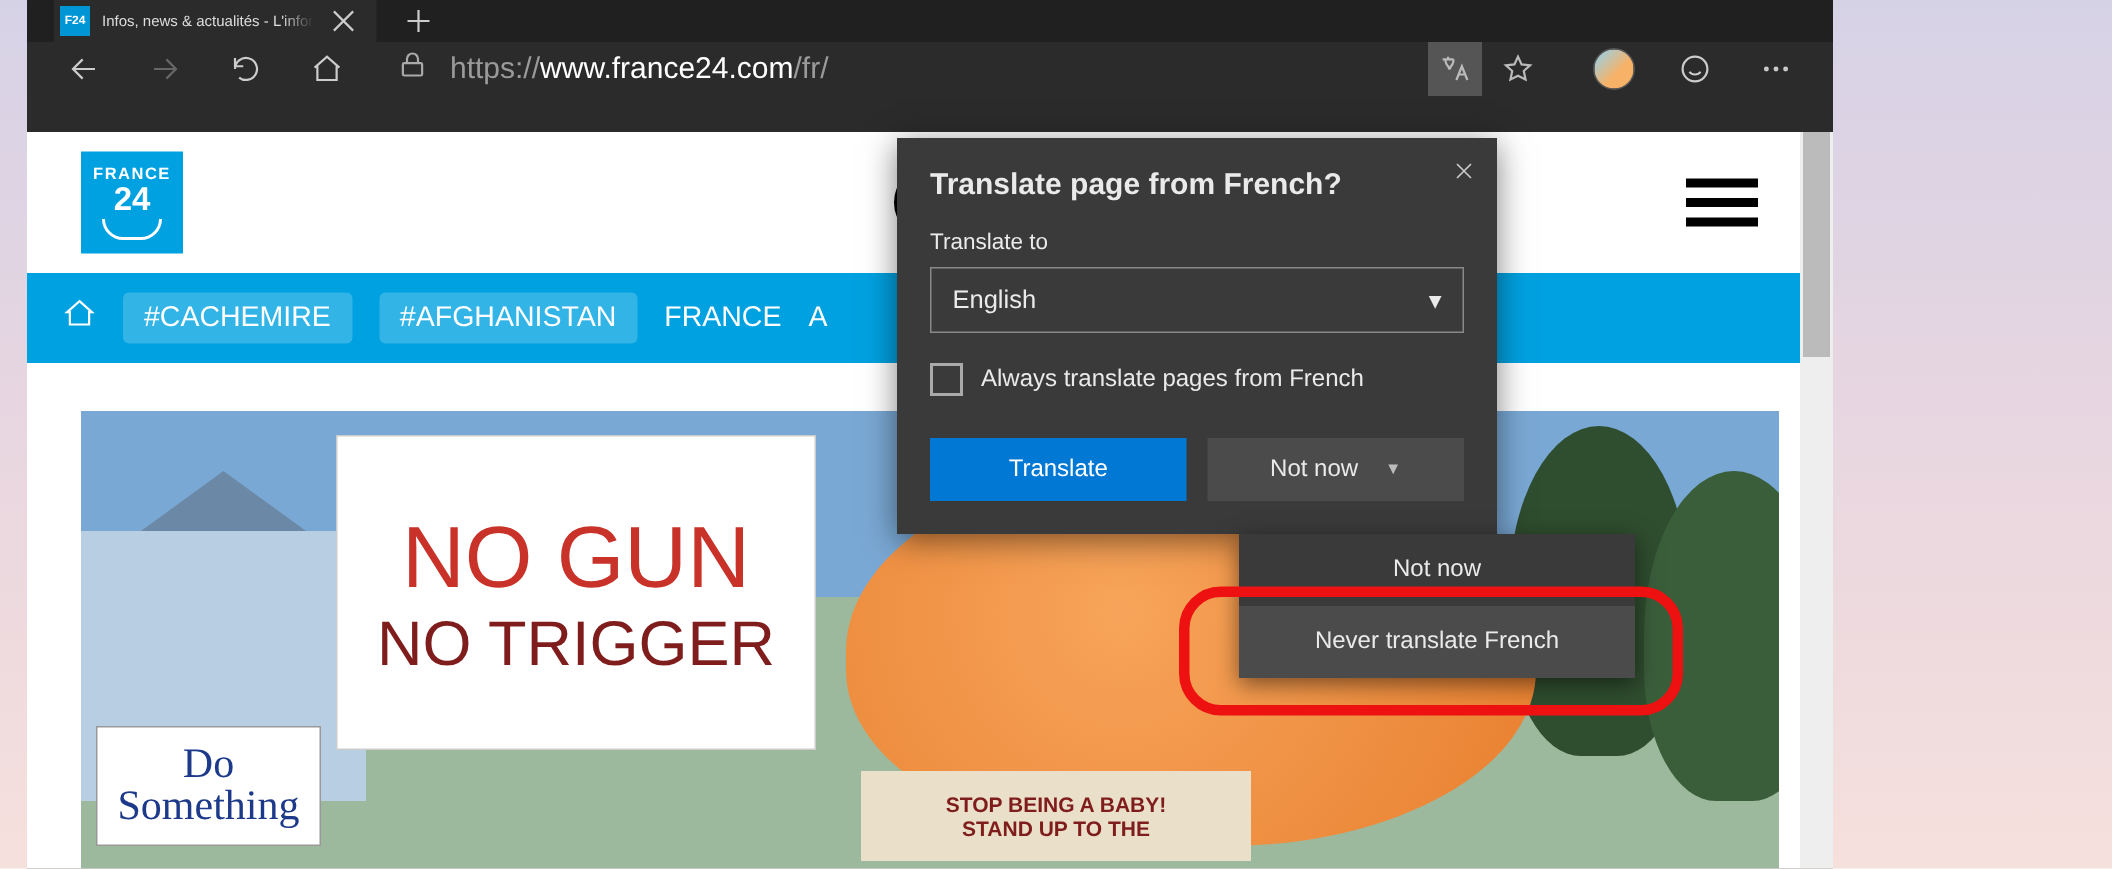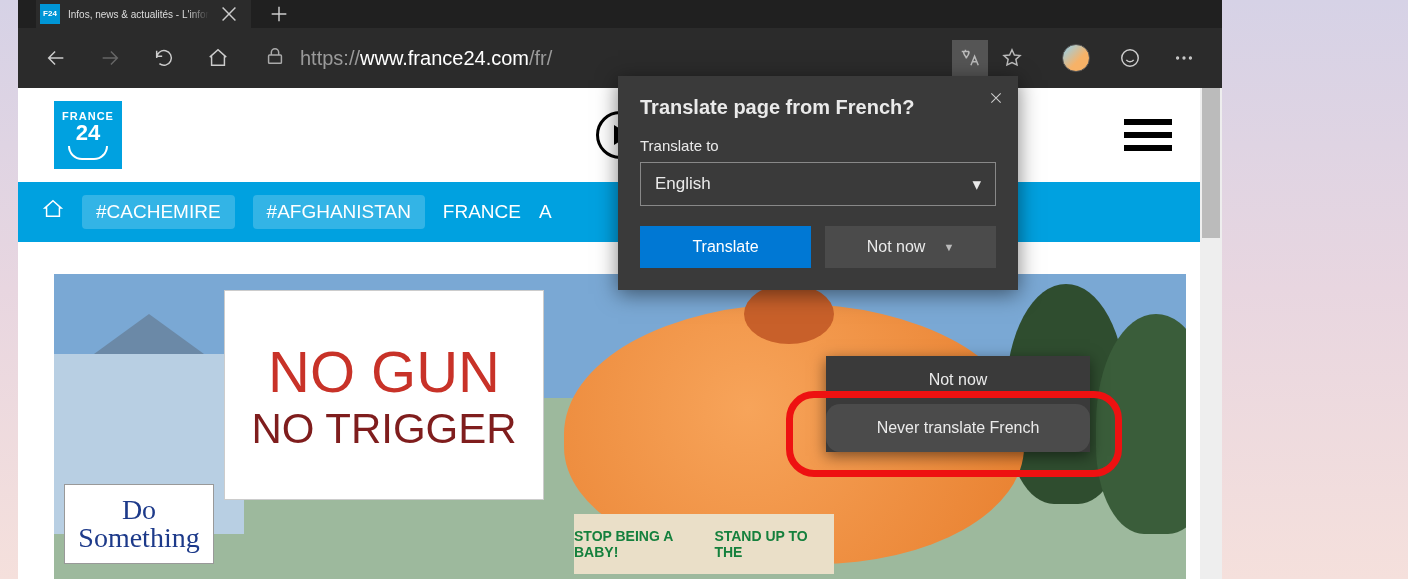--- a/index.html
+++ b/index.html
@@ -53,21 +53,21 @@
   .tab-close, .new-tab {
     width: 24px; height: 24px;
     display:flex;align-items:center;justify-content:center;
     color:#ccc; font-size:16px;
     margin-left:8px;
   }
   .new-tab { margin-left: 16px; font-size:20px; }
   .toolbar {
     height: 60px;
     display:flex;
-    align-items:center;
+    align-items:flex-start;
     padding: 0 20px;
     gap: 18px;
   }
   .tb-btn {
     width: 36px; height: 36px;
     display:flex;align-items:center;justify-content:center;
     color:#ccc;
   }
   .tb-btn.disabled { color:#666; }
   .addr {
@@ -190,37 +190,36 @@
   }
   .dosom{
     position:absolute;left:10px;bottom:20px;
     width:150px;height:80px;background:#fff;border:1px solid #999;
     font-family:"Comic Sans MS",cursive;color:#1d3a8a;font-size:28px;
     display:flex;align-items:center;justify-content:center;text-align:center;
     line-height:1;
   }
   .bsign{
     position:absolute;left:520px;bottom:10px;width:260px;height:60px;
-    background:#eadfc8;color:#15803d;font-size:14px;font-weight:bold;
-    display:flex;align-items:center;justify-content:center;
+    background:#eadfc8;color:#7f1d1d;font-size:14px;font-weight:bold;
+    display:flex;flex-direction:column;align-items:center;justify-content:center;
   }
   .treeL,.treeR{position:absolute;width:120px;height:220px;background:#2f4d2f;border-radius:50% 50% 40% 40%;}
   .treeL{right:60px;top:10px;}
   .treeR{right:-30px;top:40px;background:#3a5d3a;}
   
   .popup{
     position:absolute;
-    left:598px; top:76px;
+    left:598px; top:92px;
     width:400px;
     background:#3a3a3a;
     color:#eaeaea;
     padding:20px 22px 22px 22px;
     z-index:10;
     box-shadow:0 4px 20px rgba(0,0,0,0.5);
-    margin-left:20px;
   }
   .popup h2{font-size:20px;font-weight:600;margin-bottom:18px;}
   .popup .close{position:absolute;right:14px;top:14px;color:#ccc;font-size:14px;}
   .popup label{font-size:15px;display:block;margin-bottom:8px;}
   .select{
     border:1px solid #888;height:44px;
     display:flex;align-items:center;justify-content:space-between;
     padding:0 14px;font-size:17px;margin-bottom:20px;
   }
   .chk-row{display:flex;align-items:center;gap:12px;font-size:16px;margin-bottom:28px;}
@@ -236,21 +235,21 @@
     left:826px; top:356px;
     width:264px;
     background:#3a3a3a;
     z-index:11;
     box-shadow:0 4px 14px rgba(0,0,0,0.5);
   }
   .menu-item{
     height:48px;display:flex;align-items:center;justify-content:center;
     color:#eaeaea;font-size:16px;
   }
-  .menu-item.hover{background:#4b4b4b;border-radius:14px;}
+  .menu-item.hover{background:#4b4b4b;}
   
   .redring{
     position:absolute;
     left:786px; top:391px;
     width:336px; height:86px;
     border:7px solid #e11;
     border-radius:28px;
     z-index:20;
     pointer-events:none;
   }
@@ -391,20 +390,24 @@
     <svg class="ico" style="width:16px;height:16px" viewBox="0 0 24 24">
         <path d="M5 5l14 14M19 5L5 19"></path>
       </svg>
   </div>
   <h2>Translate page from French?</h2>
   <label>Translate to</label>
   <div class="select">
     <span>English</span>
     <span>▾</span>
   </div>
+  <div class="chk-row">
+    <div class="chk"></div>
+    <span>Always translate pages from French</span>
+  </div>
   <div class="btn-row">
     <div class="btn primary">
       <span>Translate</span>
     </div>
     <div class="btn secondary">
       <span>Not now</span>
       <span class="chev">▼</span>
     </div>
   </div>
 </div>

